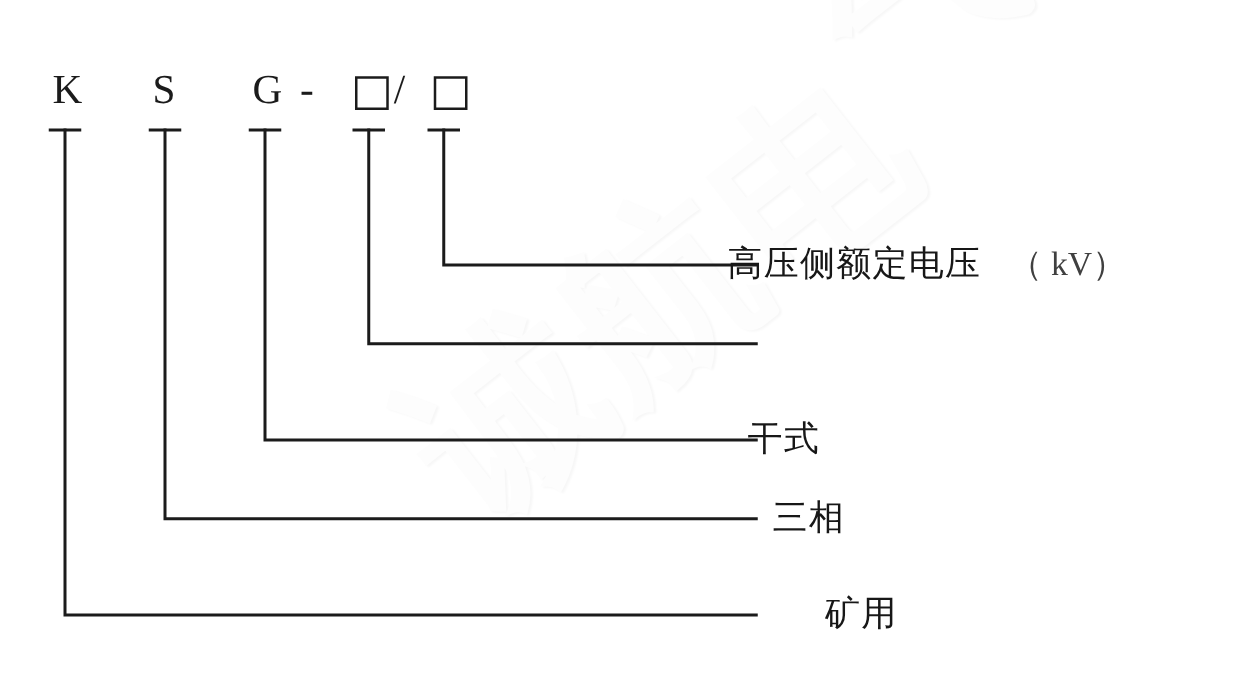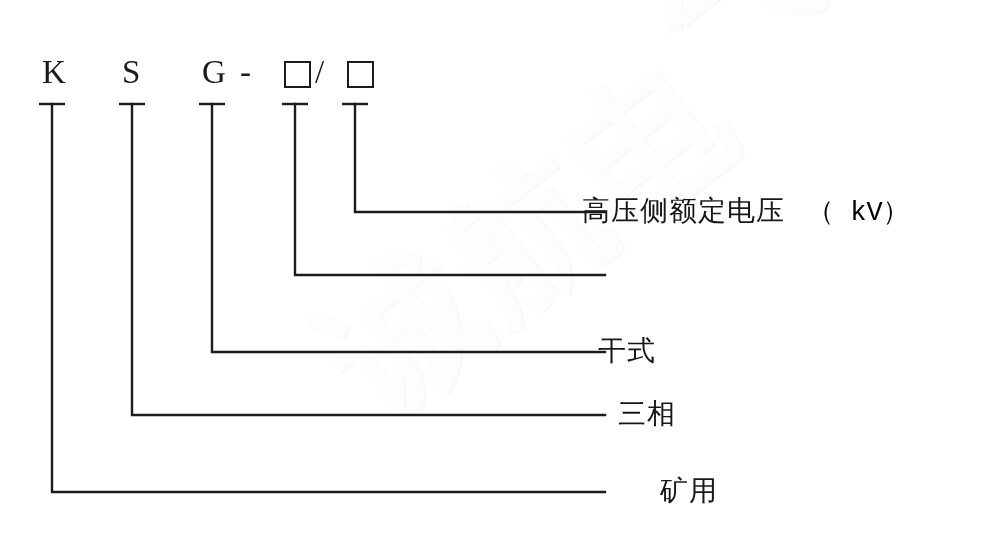--- a/index.html
+++ b/index.html
@@ -96,23 +96,23 @@
     white-space: nowrap;
     z-index: 3;
   }
   .label-cn {
     font-family: "Liberation Sans", "DejaVu Sans", sans-serif;
     font-size: 28px;
     color: #171717;
     letter-spacing: 1px;
   }
   .label-unit {
-    font-family: Liberation Mono, monospace;
+    font-family: Liberation Serif, serif;
     font-size: 27px;
-    color: #000000;
+    color: #404040;
     margin-left: 22px;
     white-space: pre;
   }
 </style>
 </head>
 <body>
 
 <div id="stage">
 
   <div id="watermark">

